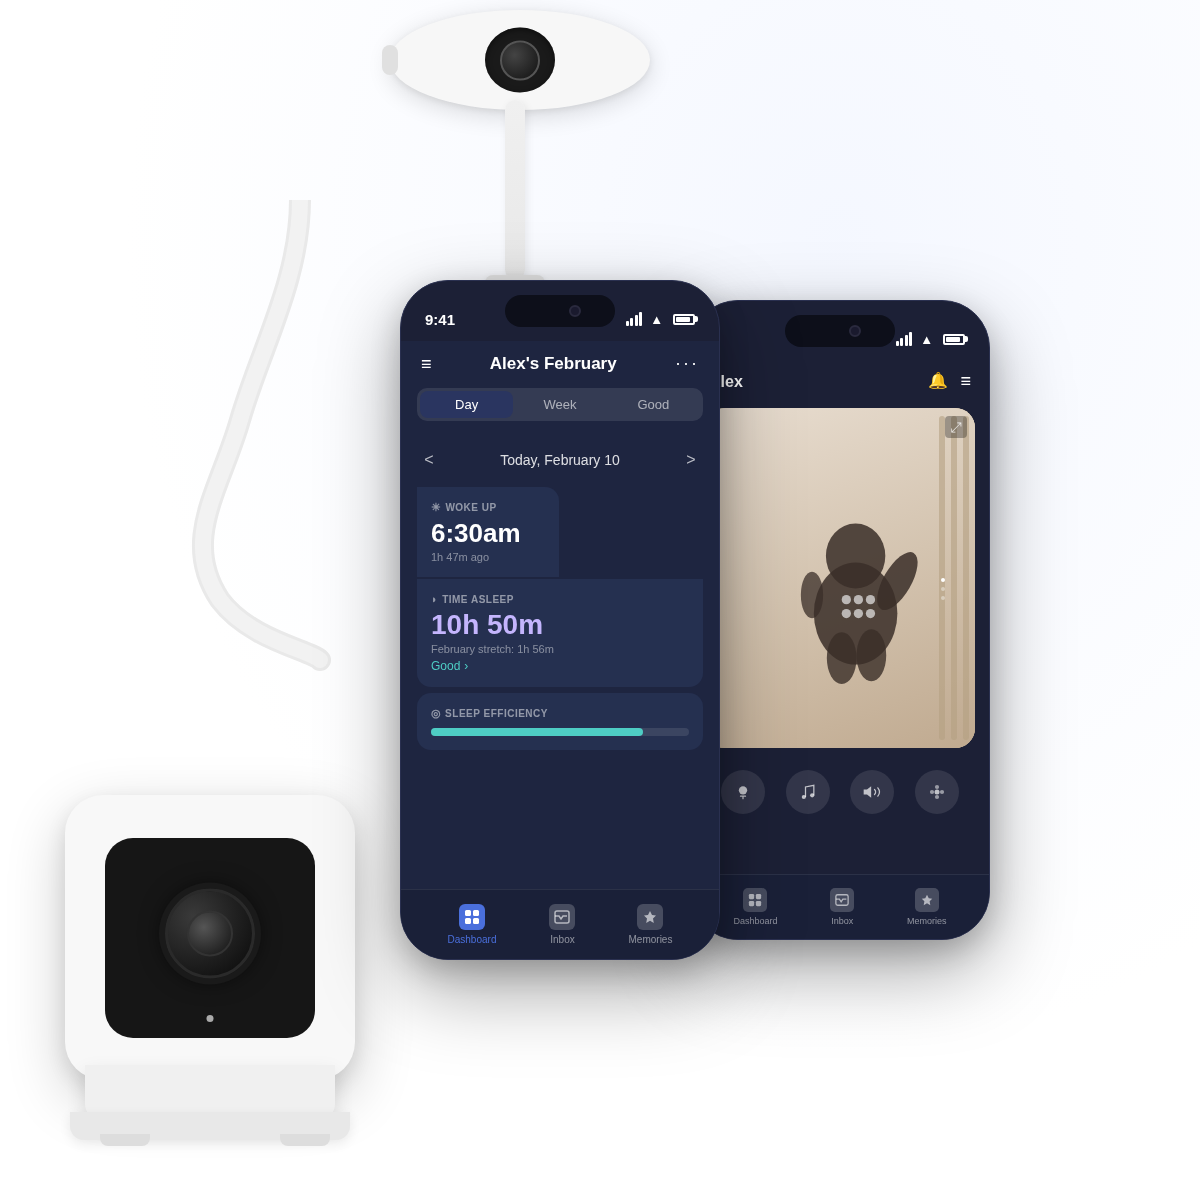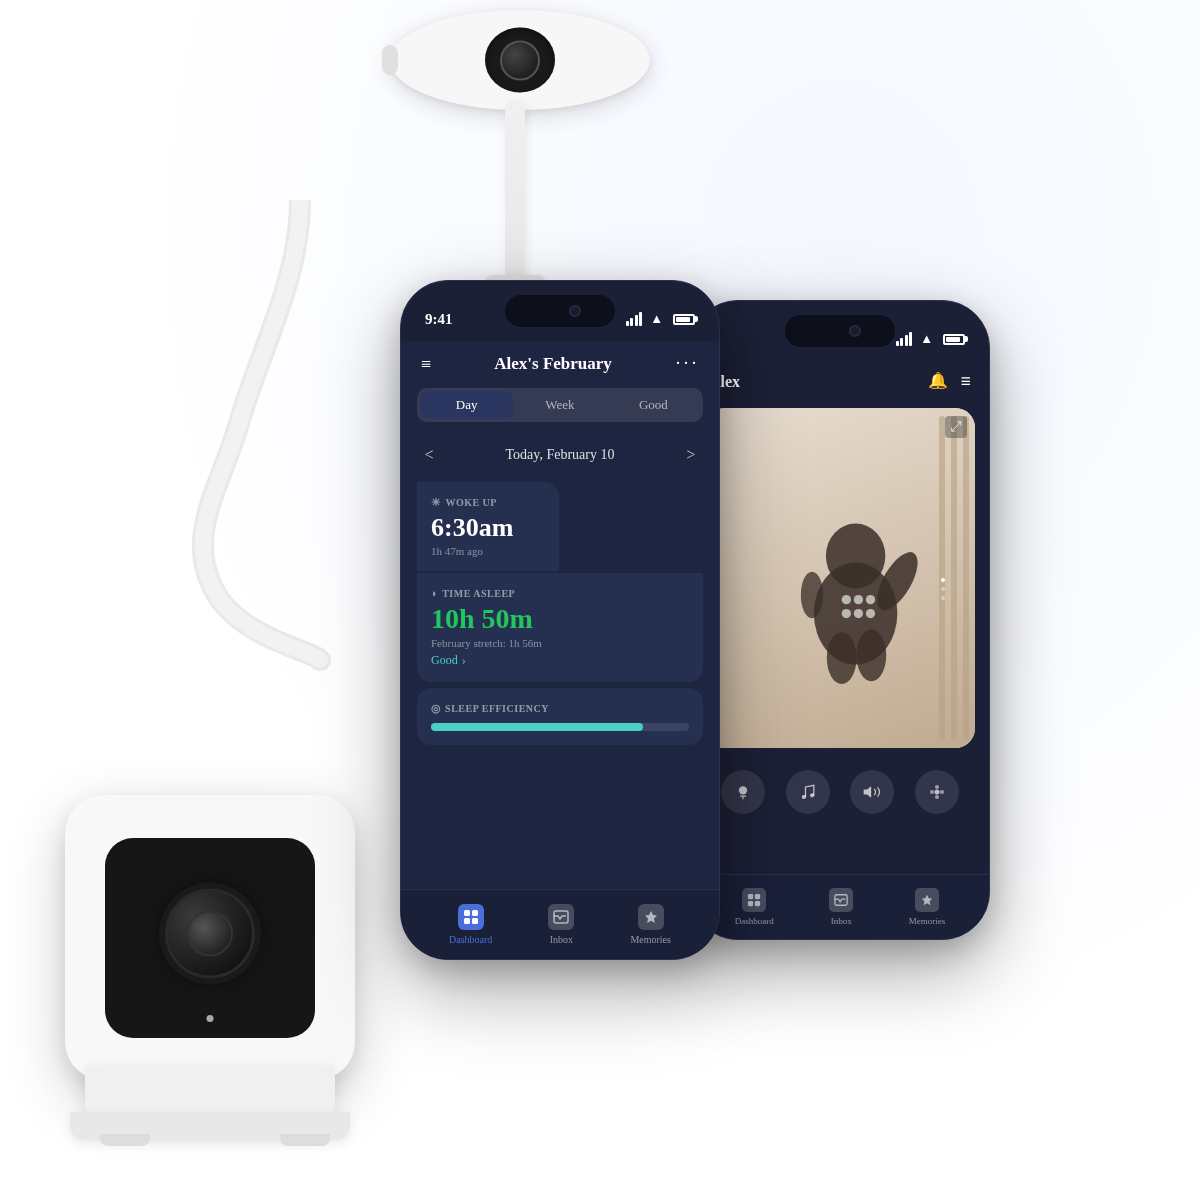--- a/index.html
+++ b/index.html
@@ -9,21 +9,20 @@
       background: #ffffff;
       font-family: -apple-system, BlinkMacSystemFont, 'SF Pro Display', 'Segoe UI', sans-serif;
       position: relative;
       overflow: hidden;
     }
 
     .scene {
       width: 1200px;
       height: 1200px;
       position: relative;
-      font-family: Liberation Serif, serif;
     }
 
     
     .camera-top {
       position: absolute;
       top: 20px;
       left: 350px;
       width: 280px;
       height: 140px;
     }
@@ -153,21 +152,21 @@
       color: #ffffff;
     }
     .more-icon {
       color: #fff;
       font-size: 18px;
       letter-spacing: 2px;
     }
 
     .tab-bar {
       display: flex;
-      margin: 6px 16px 20px;
+      margin: 6px 16px 26px;
       background: rgba(255,255,255,0.1);
       border-radius: 10px;
       padding: 3px;
     }
     .tab-item {
       flex: 1;
       text-align: center;
       padding: 6px 4px;
       border-radius: 8px;
       font-size: 13px;
@@ -508,21 +507,21 @@
             <div style="font-size:26px;font-weight:700;color:#fff;margin:4px 0 2px;">6:30am</div>
             <div style="font-size:11px;color:rgba(255,255,255,0.45);">1h 47m ago</div>
           </div>
         </div>
 
         <div style="margin:2px 16px 6px;background:#253050;padding:14px;border-radius:0 0 14px 14px;">
           <div class="stat-label">
             <span class="stat-label-icon">◗</span>
             <span>TIME ASLEEP</span>
           </div>
-          <div style="font-size:28px;font-weight:700;color:#22c55e;margin:4px 0 2px;">10h 50m</div>
+          <div style="font-size:28px;font-weight:700;color:#c4b5fd;margin:4px 0 2px;">10h 50m</div>
           <div style="font-size:11px;color:rgba(255,255,255,0.45);">
             <span>February stretch:</span>
             <span>1h 56m</span>
           </div>
           <div class="stat-good-link">
             <span>Good</span>
             <span>›</span>
           </div>
         </div>
 

